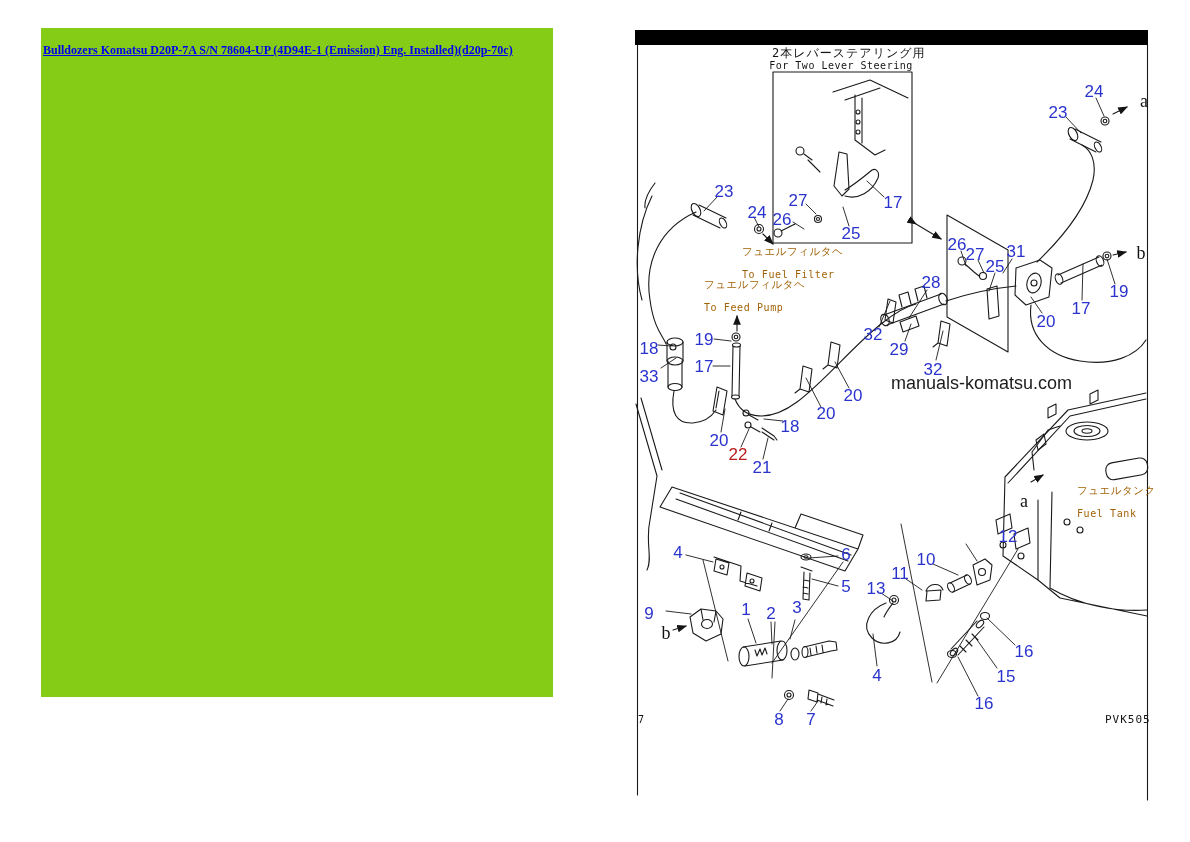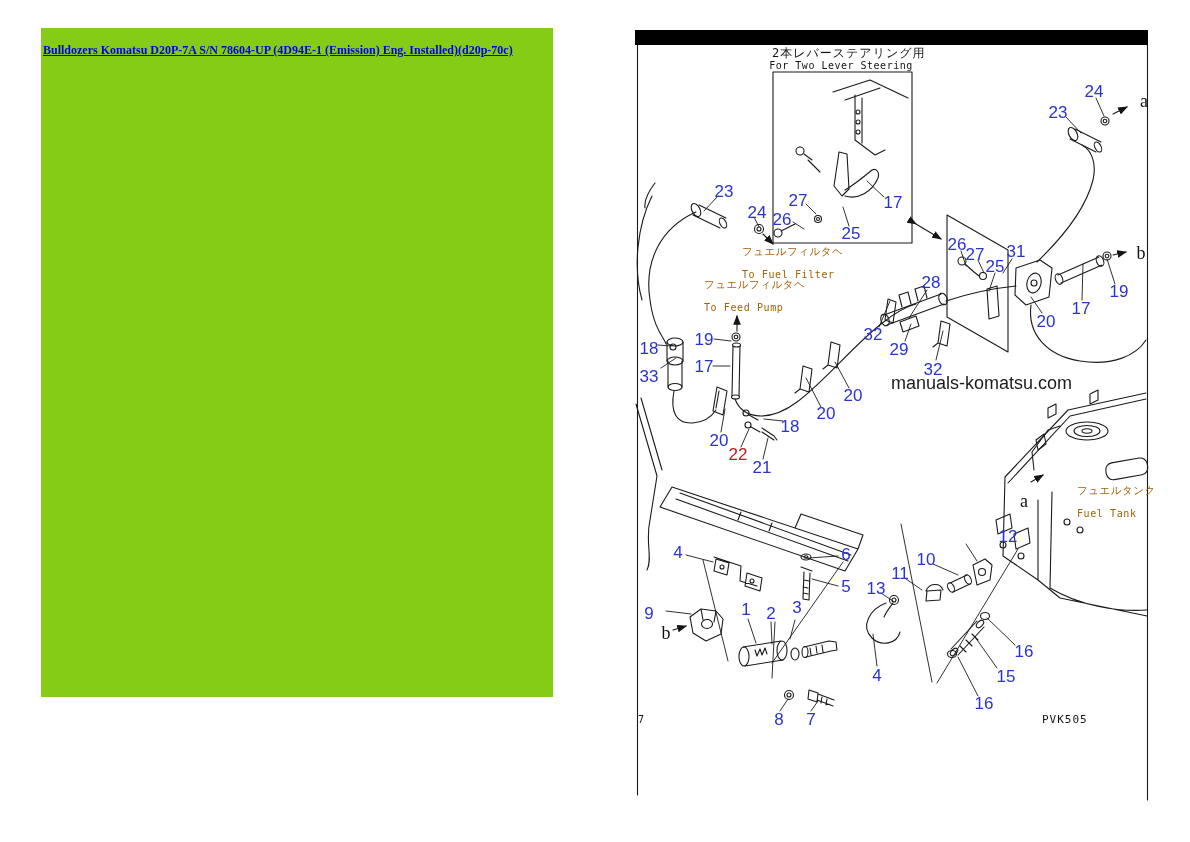--- a/index.html
+++ b/index.html
@@ -39,21 +39,21 @@
   .refletter{
     position:absolute;transform:translate(-50%,-50%);
     font-family:"Liberation Serif",serif;font-size:18px;color:#111111;line-height:1;
   }
   .watermark{
     position:absolute;left:891px;top:373px;
     font-family:"Liberation Sans",sans-serif;font-size:18px;color:#1c1c1c;
     white-space:nowrap;
   }
   .code{
-    position:absolute;left:1042px;top:713px;
+    position:absolute;left:1105px;top:713px;
     font-family:"DejaVu Sans Mono",monospace;font-size:11px;color:#141414;
     letter-spacing:1px;white-space:nowrap;
   }
   .pageno{
     position:absolute;left:638px;top:714px;
     font-family:"DejaVu Sans Mono",monospace;font-size:10px;color:#141414;
   }
 </style>
 </head>
 <body>

